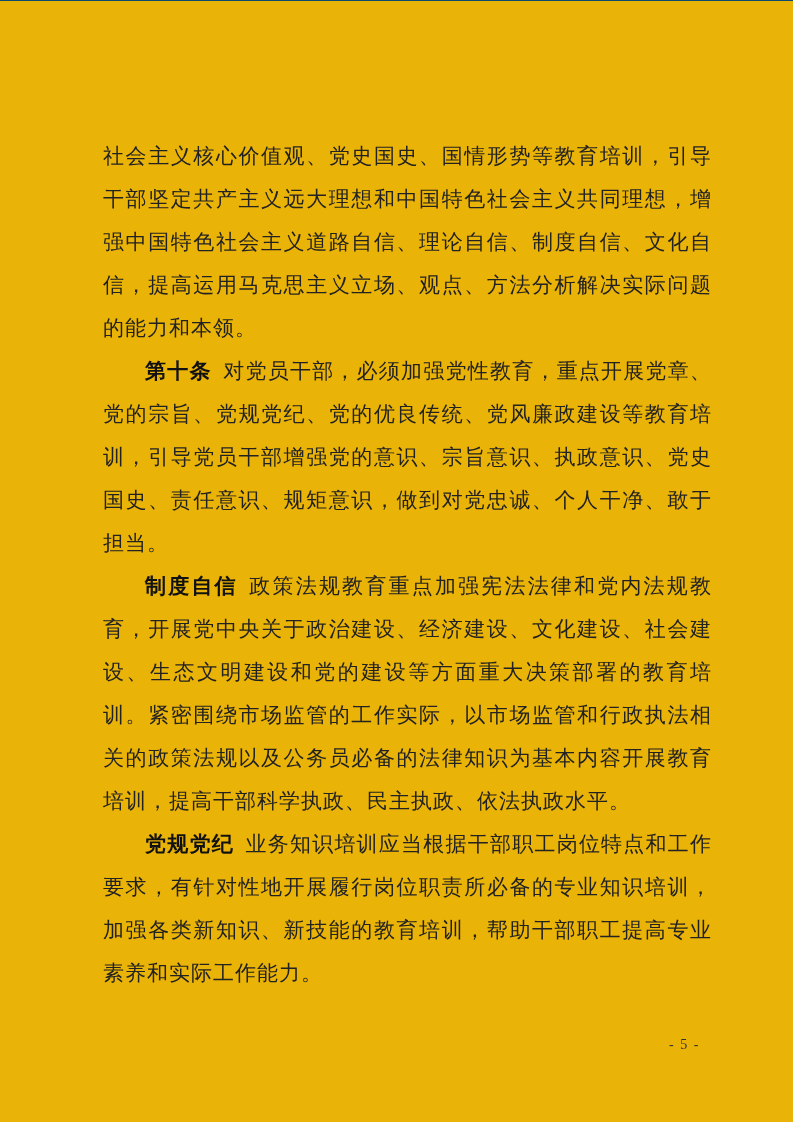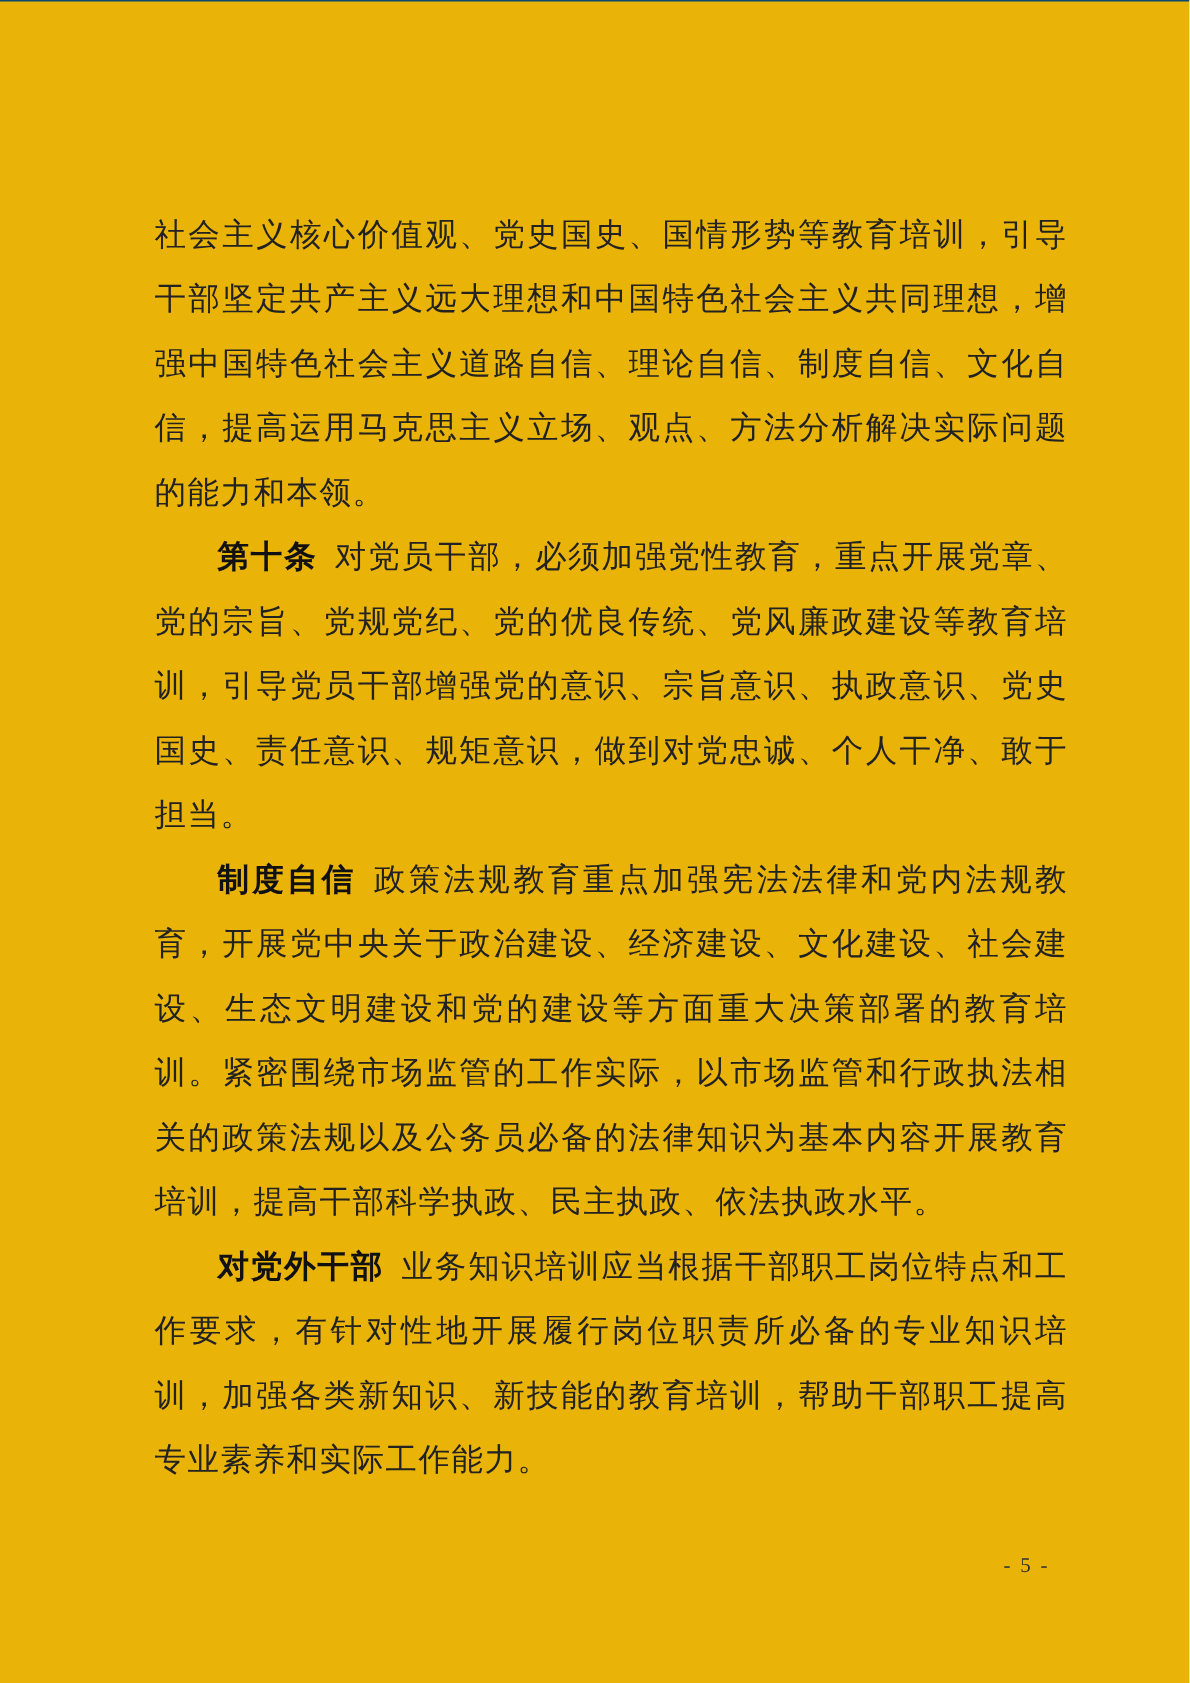--- a/index.html
+++ b/index.html
@@ -59,18 +59,18 @@
 <div class="page">
   <div class="content">
 
     <p class="para"><span class="lead"></span><span>社会主义核心价值观、党史国史、国情形势等教育培训，引导干部坚定共产主义远大理想和中国特色社会主义共同理想，增强中国特色社会主义道路自信、理论自信、制度自信、文化自信，提高运用马克思主义立场、观点、方法分析解决实际问题的能力和本领。</span></p>
 
     <p class="para indent"><span class="lead">第十条</span><span>对党员干部，必须加强党性教育，重点开展党章、党的宗旨、党规党纪、党的优良传统、党风廉政建设等教育培训，引导党员干部增强党的意识、宗旨意识、执政意识、党史国史、责任意识、规矩意识，做到对党忠诚、个人干净、敢于担当。</span></p>
 
 
     <p class="para indent"><span class="lead">制度自信</span><span>政策法规教育重点加强宪法法律和党内法规教育，开展党中央关于政治建设、经济建设、文化建设、社会建设、生态文明建设和党的建设等方面重大决策部署的教育培训。紧密围绕市场监管的工作实际，以市场监管和行政执法相关的政策法规以及公务员必备的法律知识为基本内容开展教育培训，提高干部科学执政、民主执政、依法执政水平。</span></p>
 
-    <p class="para indent"><span class="lead">对党外干部</span><span>业务知识培训应当根据干部职工岗位特点和工作要求，有针对性地开展履行岗位职责所必备的专业知识培训，加强各类新知识、新技能的教育培训，帮助干部职工提高专业素养和实际工作能力。</span></p>
+    <p class="para indent"><span class="lead">党规党纪</span><span>业务知识培训应当根据干部职工岗位特点和工作要求，有针对性地开展履行岗位职责所必备的专业知识培训，加强各类新知识、新技能的教育培训，帮助干部职工提高专业素养和实际工作能力。</span></p>
 
   </div>
 
   <div class="page-number">- 5 -</div>
 </div>
 
 </body></html>

